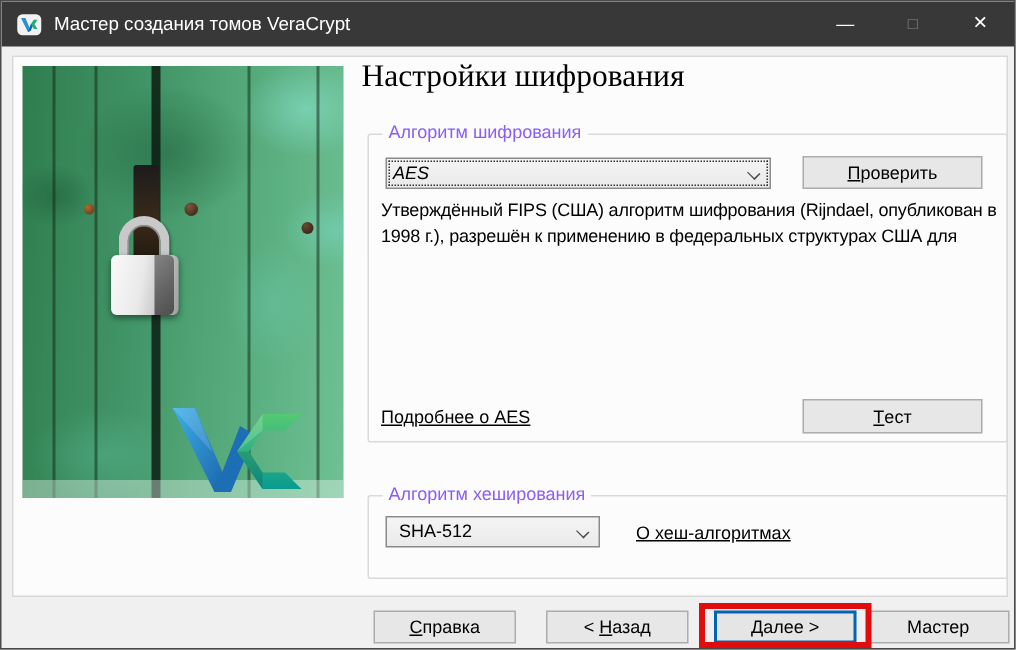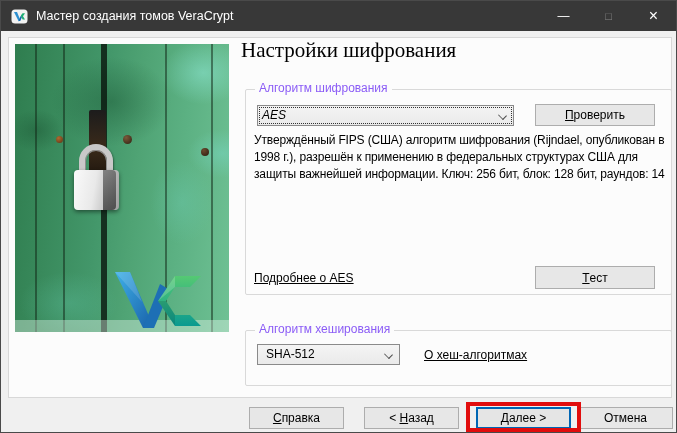--- a/index.html
+++ b/index.html
@@ -153,35 +153,34 @@
   <div class="groupbox gb1">
     <span class="gb-label">Алгоритм шифрования</span>
     <div class="combo combo1">
       <span>AES</span>
       <span class="chev"></span>
     </div>
     <div class="btn btn-benchmark"><span class="ak">П</span><span>роверить</span></div>
     <div class="desc">
       <div>Утверждённый FIPS (США) алгоритм шифрования (Rijndael, опубликован в</div>
       <div>1998 г.), разрешён к применению в федеральных структурах США для</div>
-      <div>защиты важнейшей информации. Ключ: 256 бит, блок: 128 бит, раундов: 14</div>
     </div>
     <a class="tlink link1">Подробнее о AES</a>
     <div class="btn btn-test"><span class="ak">Т</span><span>ест</span></div>
   </div>
 
   <div class="groupbox gb2">
     <span class="gb-label">Алгоритм хеширования</span>
     <div class="combo combo2">
       <span>SHA-512</span>
       <span class="chev"></span>
     </div>
     <a class="tlink link2">О хеш-алгоритмах</a>
   </div>
 
   <div class="btn footer-btn btn-help"><span class="ak">С</span><span>правка</span></div>
   <div class="btn footer-btn btn-back"><span>&lt; </span><span class="ak">Н</span><span>азад</span></div>
   <div class="btn footer-btn btn-next" style="border-color: rgb(0, 102, 180);"><span class="ak">Д</span><span>алее &gt;</span></div>
-  <div class="btn footer-btn btn-cancel"><span>Отмена</span></div>
+  <div class="btn footer-btn btn-cancel"><span>Мастер</span></div>
 
   <div class="red-rect" style="border-color: rgb(225, 13, 13);"></div>
 
 </div>
 
 </body></html>

